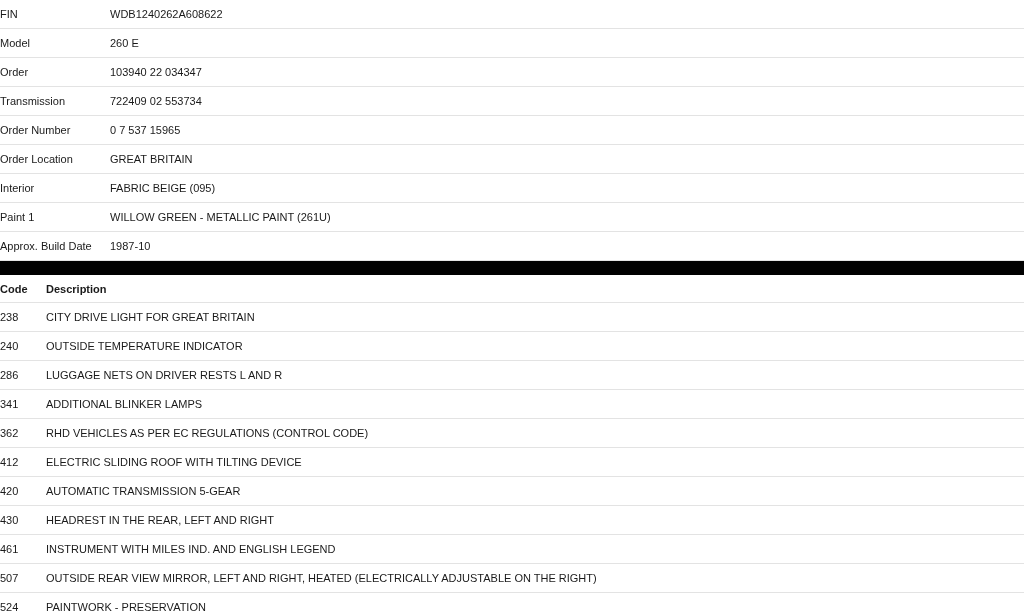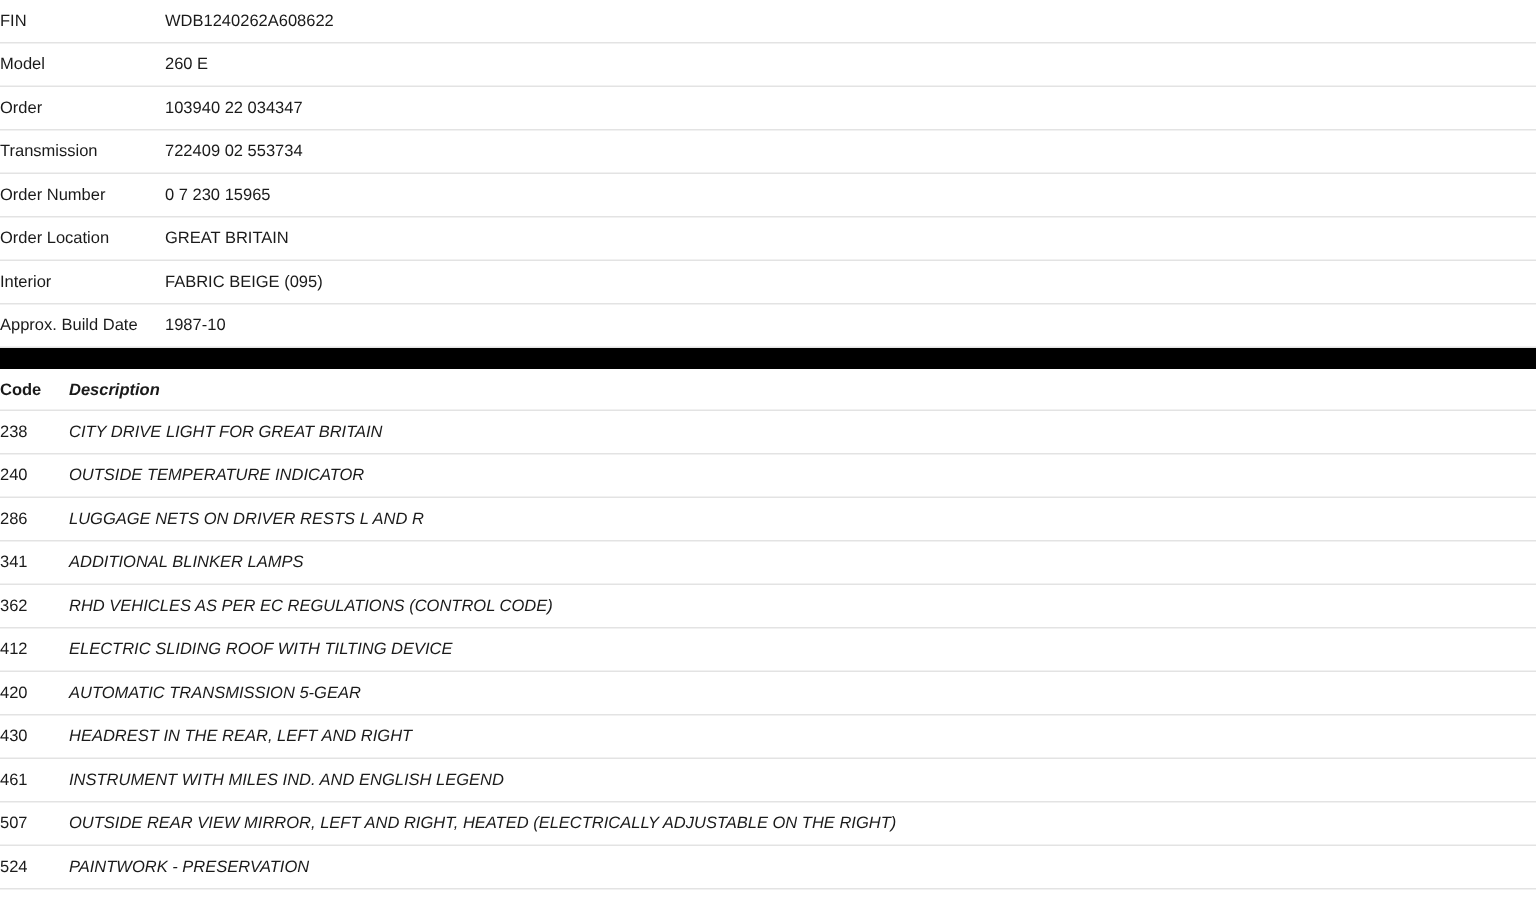--- a/index.html
+++ b/index.html
@@ -77,21 +77,20 @@
     padding: 7px 0 7px 0;
     color: #1a1a1a;
     vertical-align: middle;
   }
   .col-code {
     width: 46px;
     padding-left: 11px;
   }
   .col-desc {
     padding-left: 9px;
-    font-style: italic;
   }
 </style>
 </head>
 <body>
 
 <div class="page">
 
   <table class="info">
     <tbody>
       <tr>
@@ -105,29 +104,33 @@
       <tr>
         <td class="info-label">Order</td>
         <td class="info-value">103940 22 034347</td>
       </tr>
       <tr>
         <td class="info-label">Transmission</td>
         <td class="info-value">722409 02 553734</td>
       </tr>
       <tr>
         <td class="info-label">Order Number</td>
-        <td class="info-value">0 7 230 15965</td>
+        <td class="info-value">0 7 537 15965</td>
       </tr>
       <tr>
         <td class="info-label">Order Location</td>
         <td class="info-value">GREAT BRITAIN</td>
       </tr>
       <tr>
         <td class="info-label">Interior</td>
         <td class="info-value">FABRIC BEIGE (095)</td>
+      </tr>
+      <tr>
+        <td class="info-label">Paint 1</td>
+        <td class="info-value">WILLOW GREEN - METALLIC PAINT (261U)</td>
       </tr>
       <tr>
         <td class="info-label">Approx. Build Date</td>
         <td class="info-value">1987-10</td>
       </tr>
     </tbody>
   </table>
 
   <div class="separator"></div>
 

